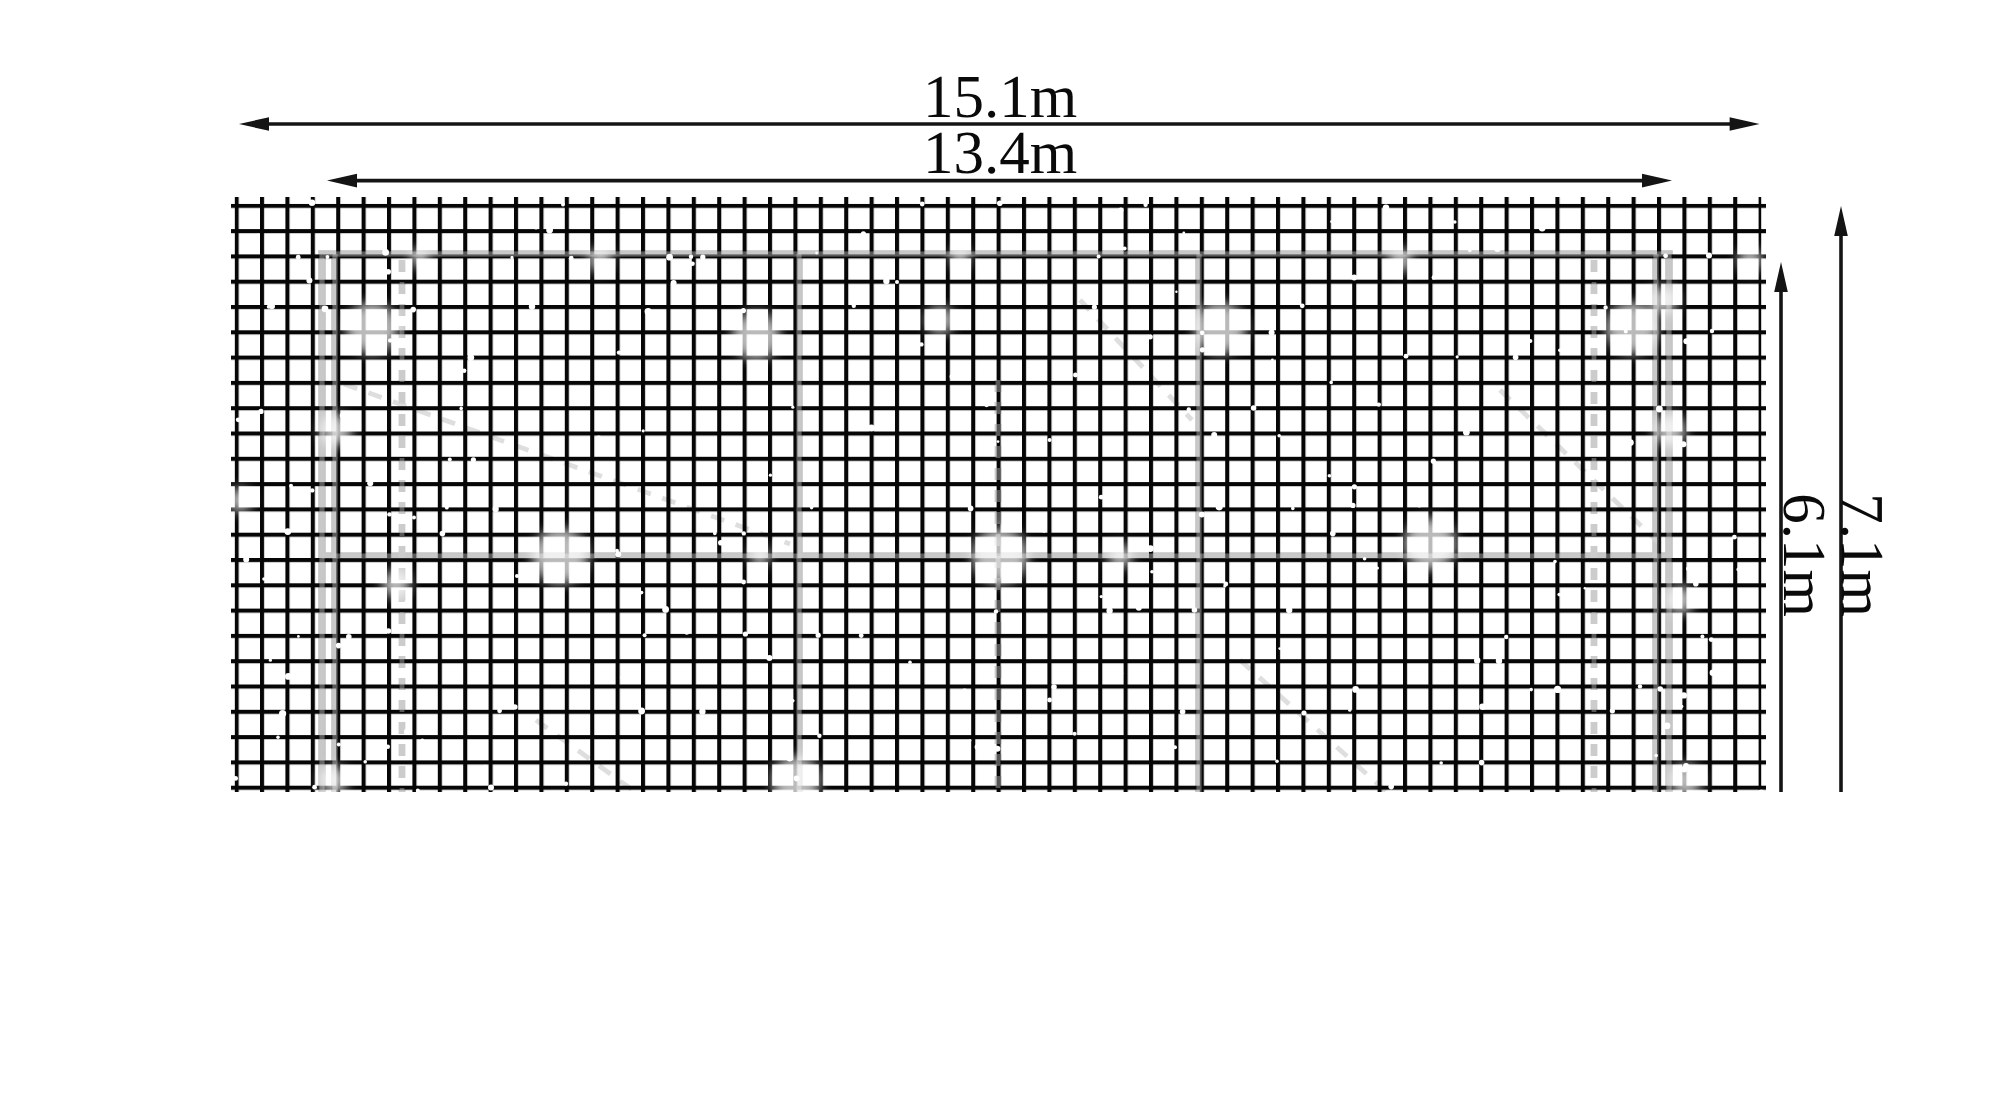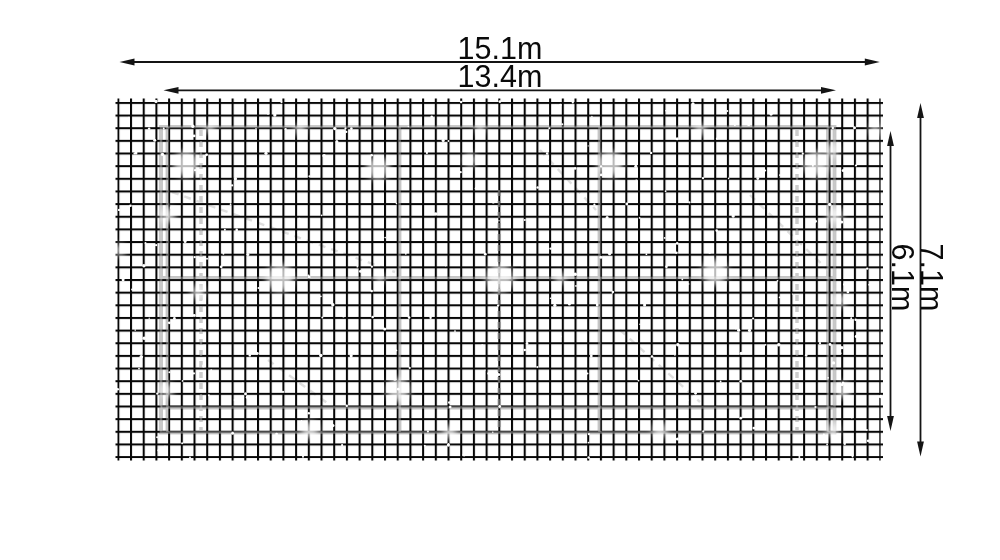--- a/index.html
+++ b/index.html
@@ -1,17 +1,17 @@
 <!DOCTYPE html>
 <html><head>
 <meta charset="utf-8">
 <style>
   html,body{margin:0;padding:0;background:#ffffff;}
-  #page{position:relative;width:1000px;height:560px;background:#15803d;
-        font-family:Liberation Sans, sans-serif;}
+  #page{position:relative;width:1000px;height:396px;background:#15803d;
+        font-family:Liberation Serif, serif;}
   svg{position:absolute;left:0;top:0;}
 </style>
 </head>
 <body>
 <div id="page">
 <svg width="1000" height="560" viewBox="0 0 1000 560">
   <defs>
     <pattern id="gv" patternUnits="userSpaceOnUse" x="117.3" y="0" width="12.70" height="12.70">
       <rect x="0" y="0" width="2.05" height="12.70" fill="#060606"></rect>
     </pattern>

